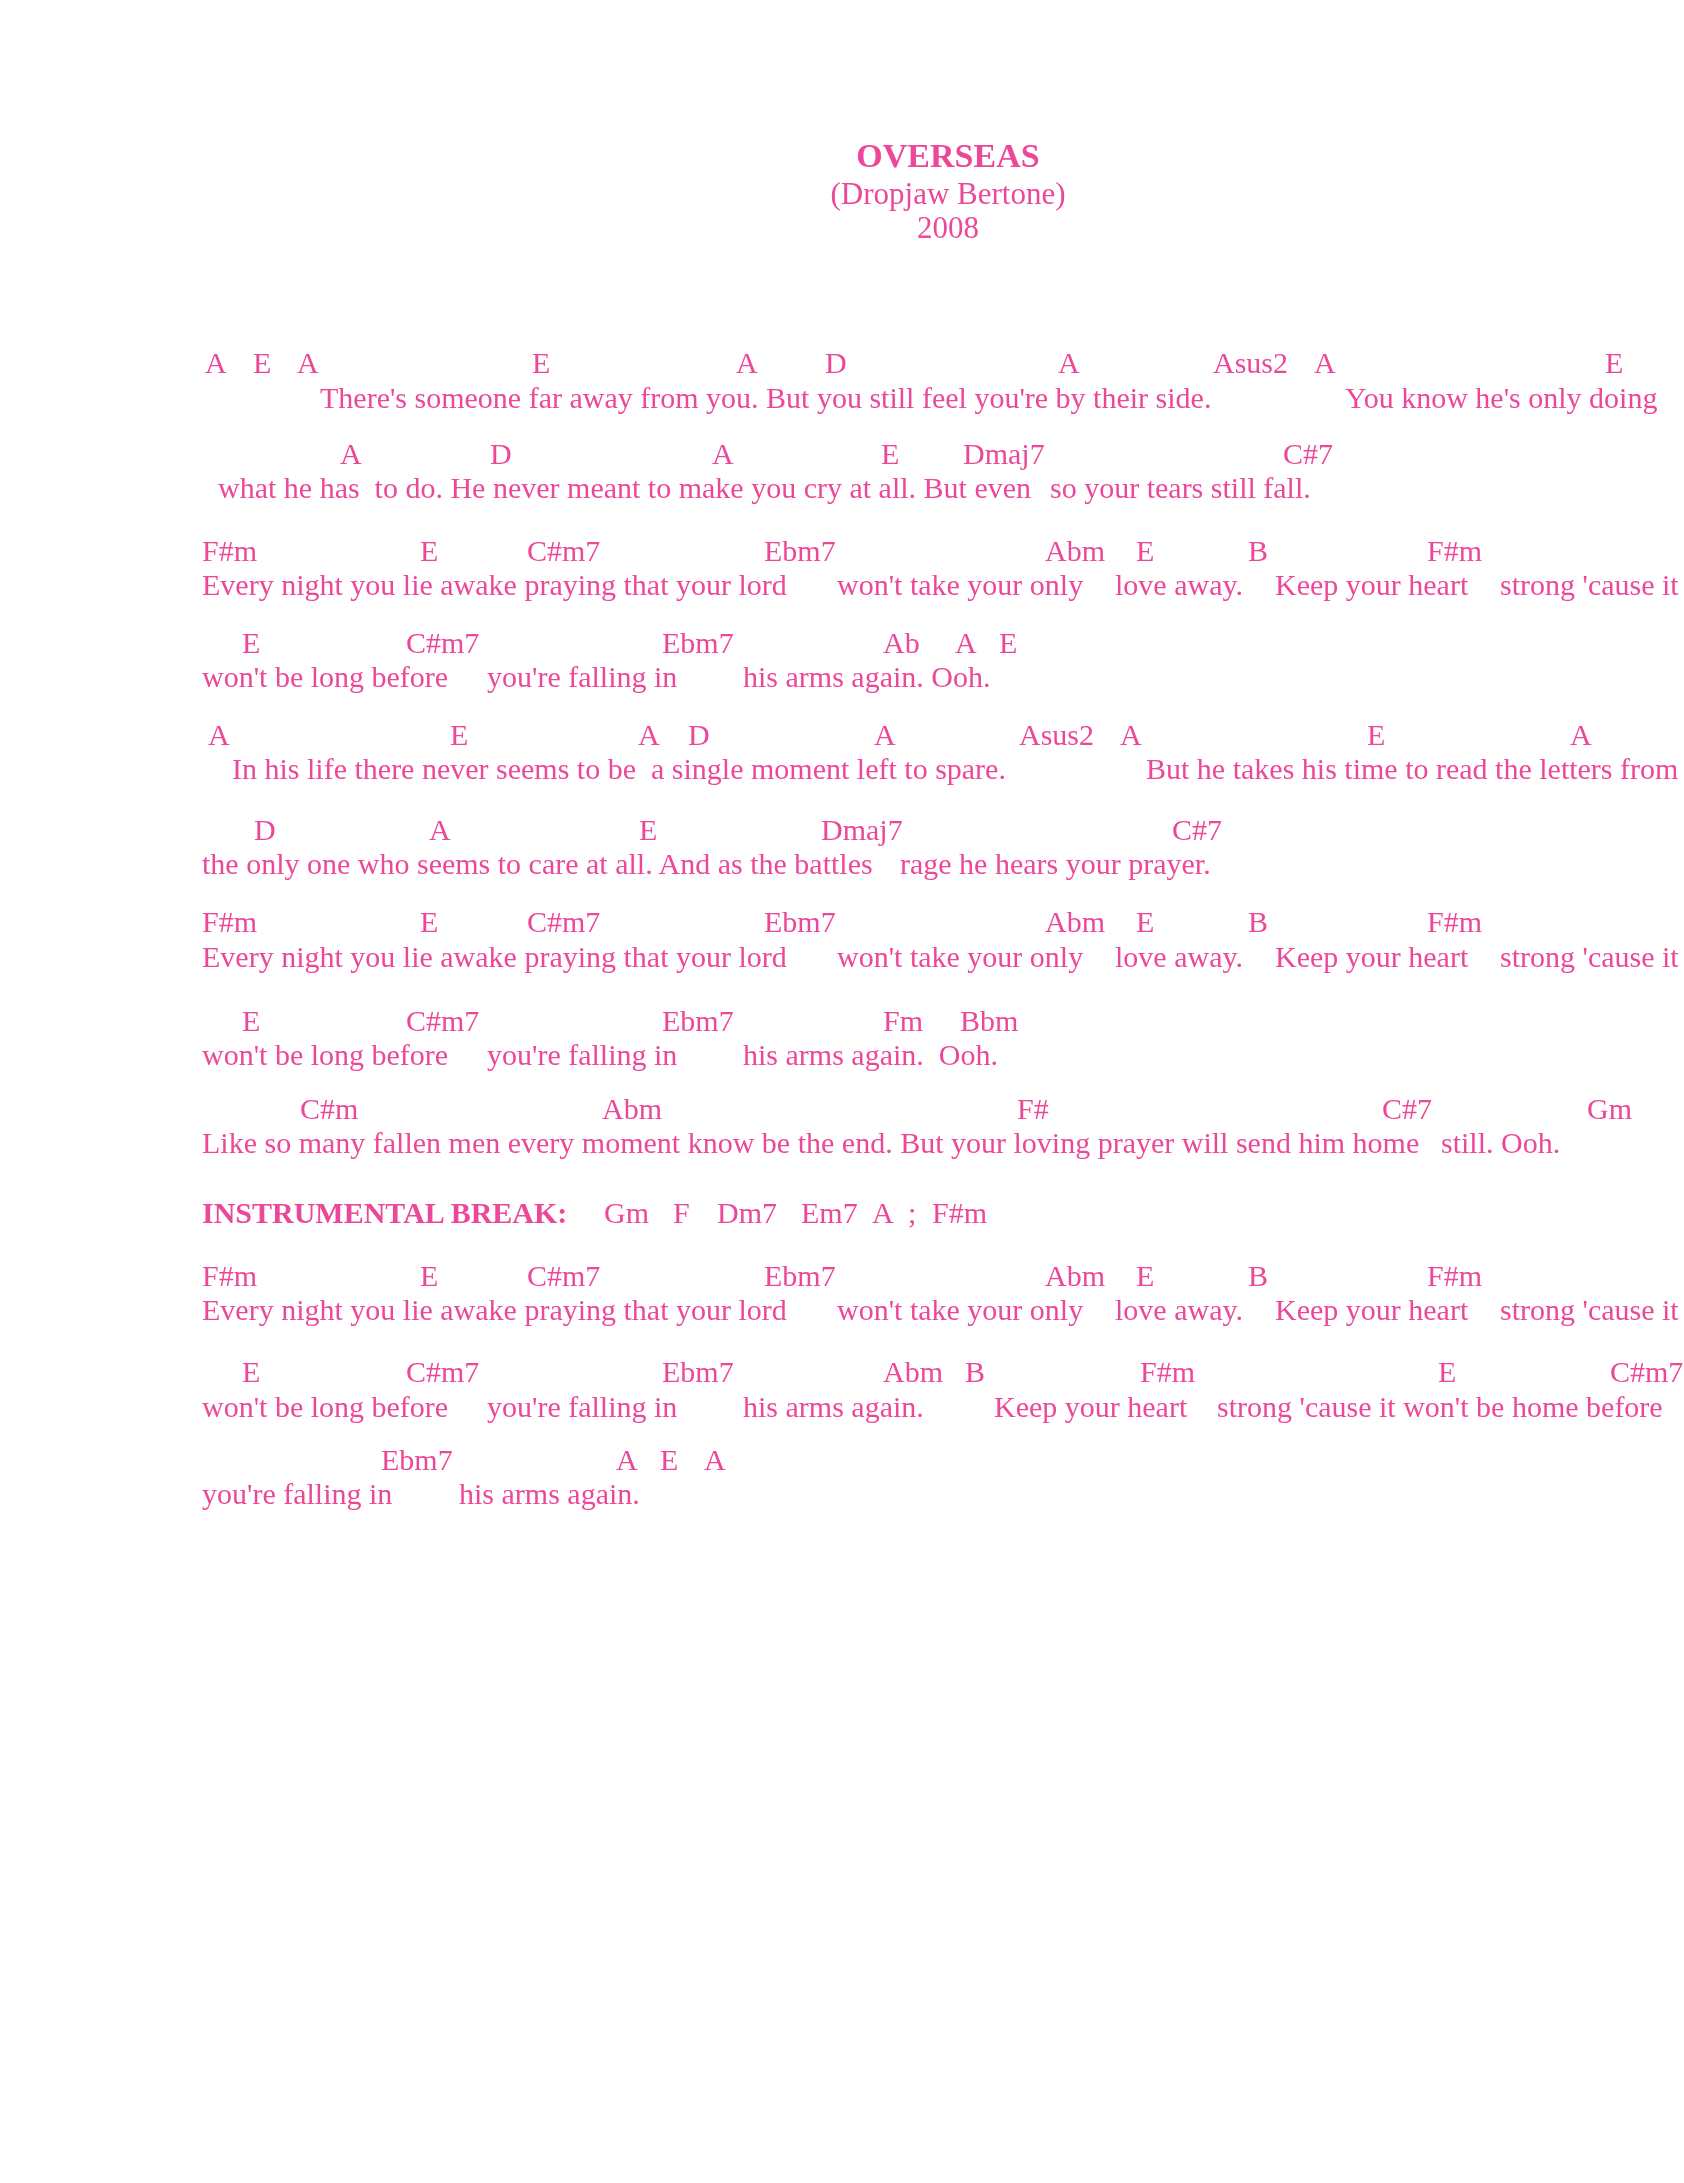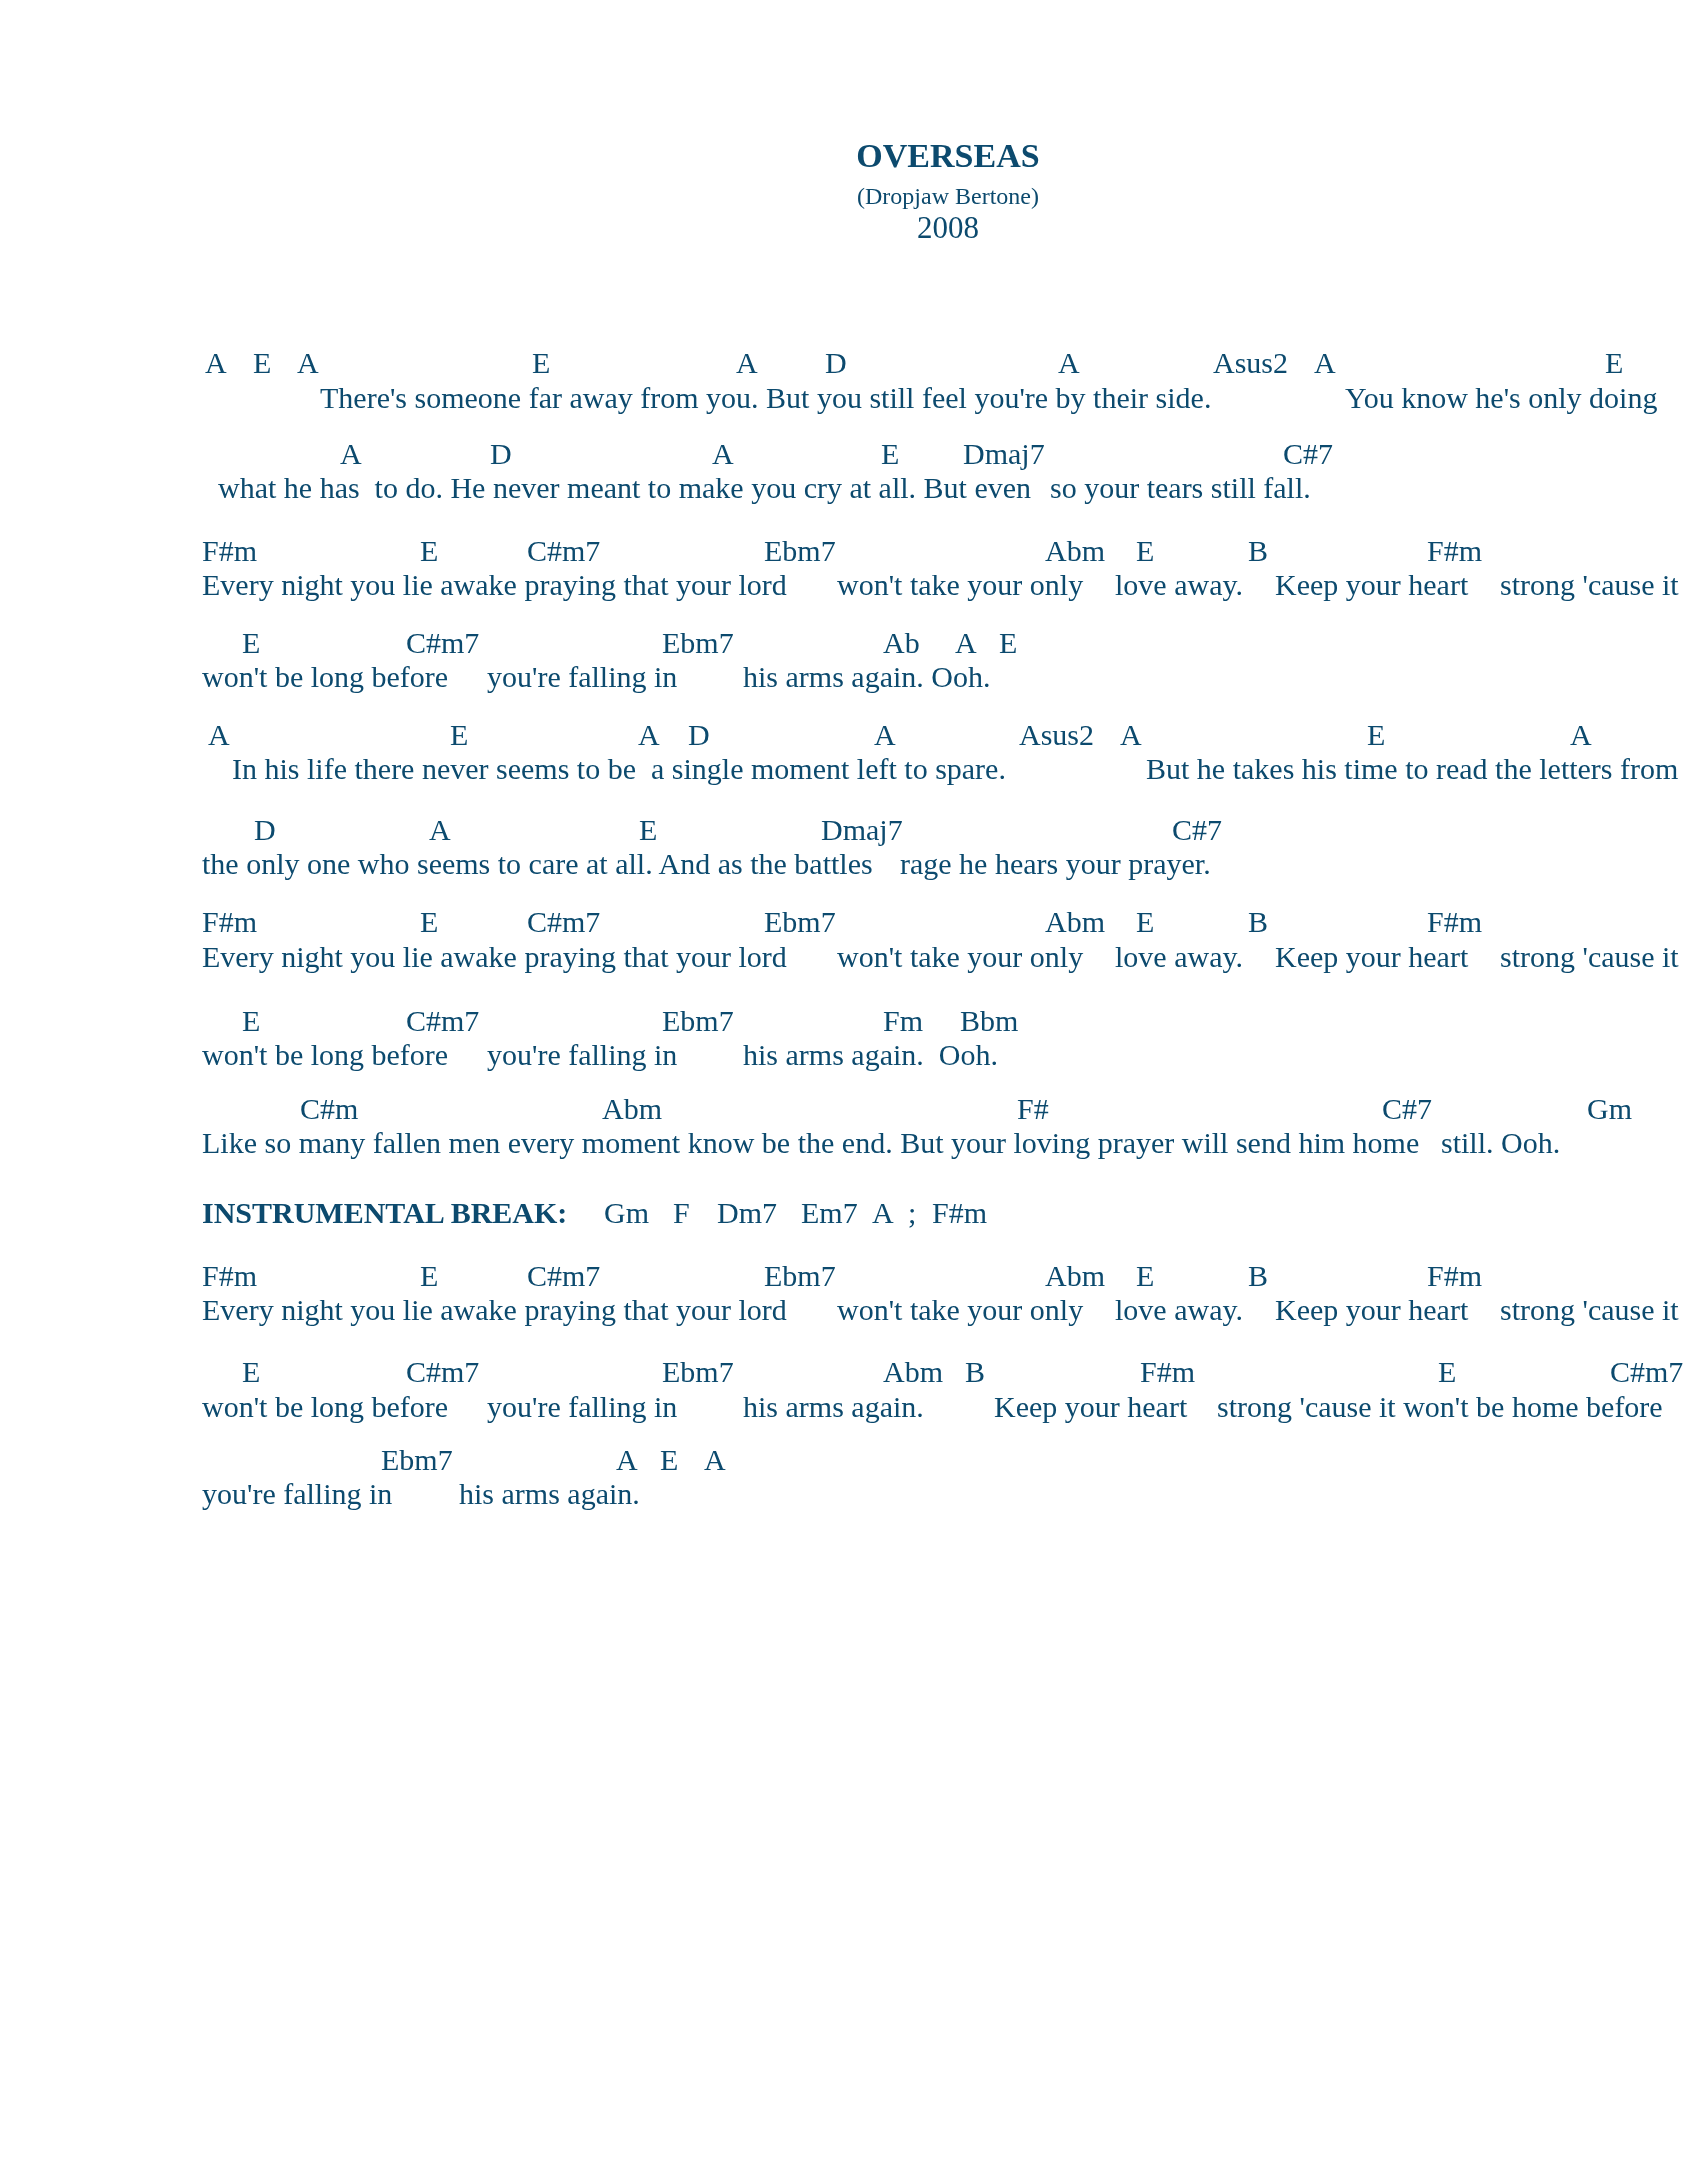--- a/index.html
+++ b/index.html
@@ -6,39 +6,39 @@
     margin: 0;
     padding: 0;
     background: #ffffff;
   }
   #page {
     position: relative;
     width: 1684px;
     height: 2183px;
     background: #ffffff;
     font-family: "Liberation Serif", "DejaVu Serif", serif;
-    color: #0c4a6e;
+    color: #ec4899;
     overflow: hidden;
     text-decoration: underline;
   }
   .centered {
     position: absolute;
     left: 948px;
     transform: translateX(-50%);
     white-space: pre;
     line-height: 1;
   }
   #title {
     top: 139px;
     font-size: 34px;
     font-weight: bold;
   }
   #subtitle {
-    top: 184px;
-    font-size: 24px;
+    top: 178px;
+    font-size: 31px;
   }
   #year {
     top: 212px;
     font-size: 31px;
   }
   .run {
     position: absolute;
     font-size: 30px;
     line-height: 1;
     white-space: pre;

